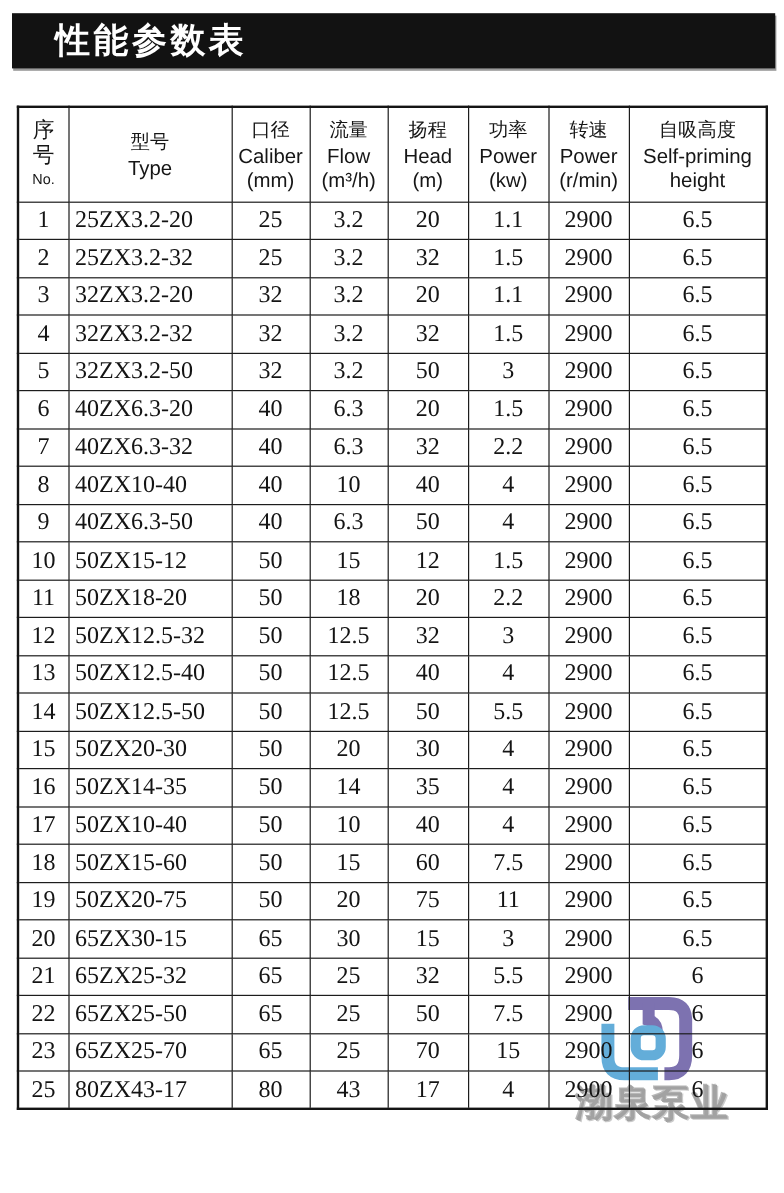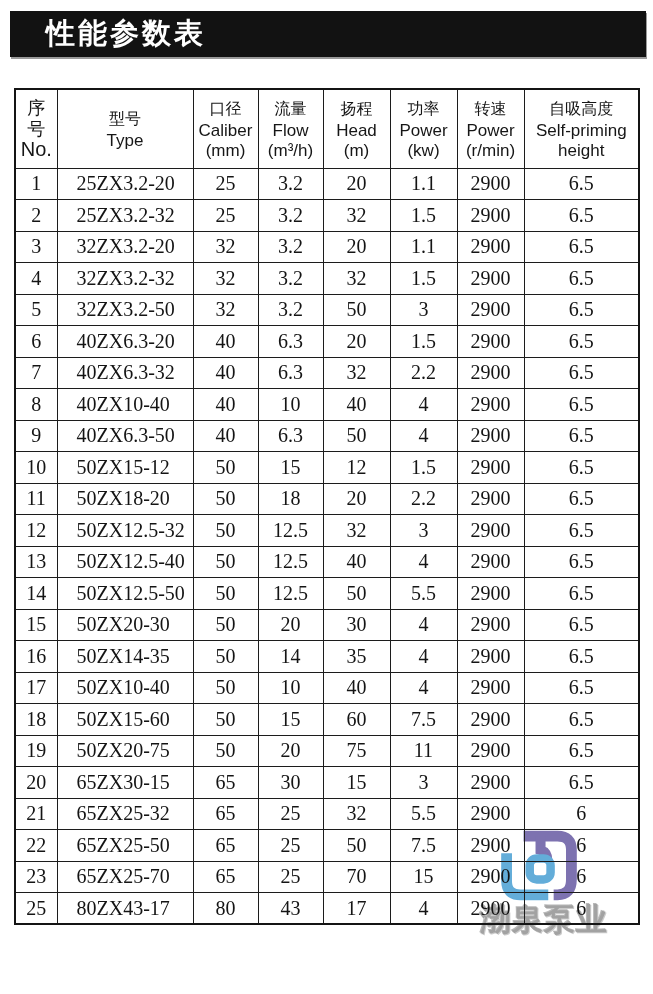--- a/index.html
+++ b/index.html
@@ -34,25 +34,25 @@
   .perf th, .perf td {
     border:1px solid #1c1c1c; text-align:center; vertical-align:middle;
     overflow:hidden;
   }
   .perf thead tr { height:79px; }
   .perf tbody tr { height:31.5px; }
   .perf th { font-weight:normal; padding:2px 1px; }
   .perf th .zh { display:block; font-size:16px; line-height:24px; color:#161616; }
   .perf th .en { display:block; font-size:17px; line-height:20px; color:#161616; }
   .perf th.col-no .zh { font-size:18px; line-height:21px; }
-  .perf th.col-no .en { font-size:20px; line-height:19px; }
+  .perf th.col-no .en { font-size:12px; line-height:19px; }
   .perf td {
     font-family:"Liberation Serif", serif; font-size:20px; color:#141414;
   }
-  .perf td.left { text-align:left; padding-left:19px; }
+  .perf td.left { text-align:left; padding-left:5px; }
 </style>
 </head>
 <body>
 
 <div class="watermark">
   <svg class="wm-logo" viewBox="0 0 100 92" xmlns="http://www.w3.org/2000/svg">
 
     <path d="M30 8 H74 Q92 8 92 26 V64 Q92 84 74 84 H69" fill="none" stroke="#7468ab" stroke-width="14"></path>
     <path d="M52 8 V26 Q61 29 61 40" fill="none" stroke="#7468ab" stroke-width="13"></path>
 

